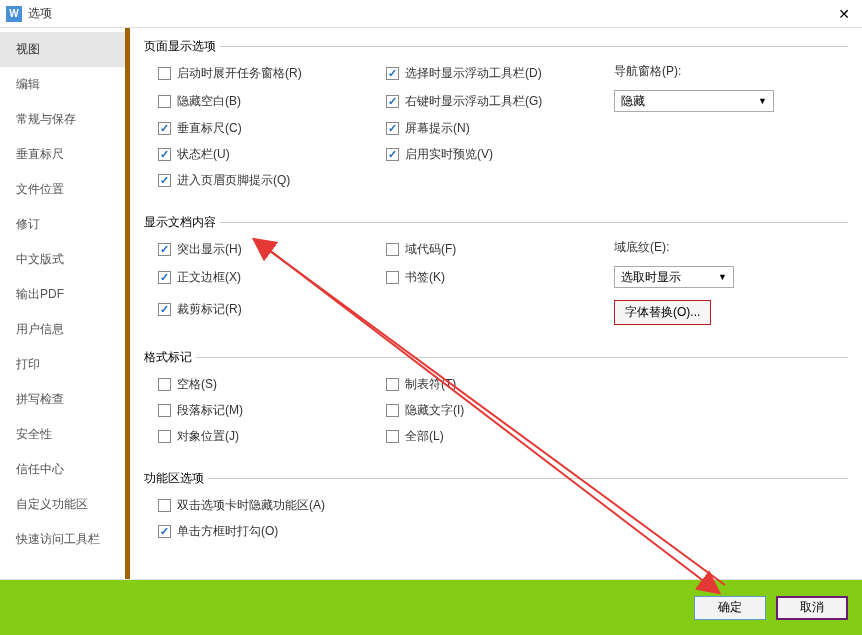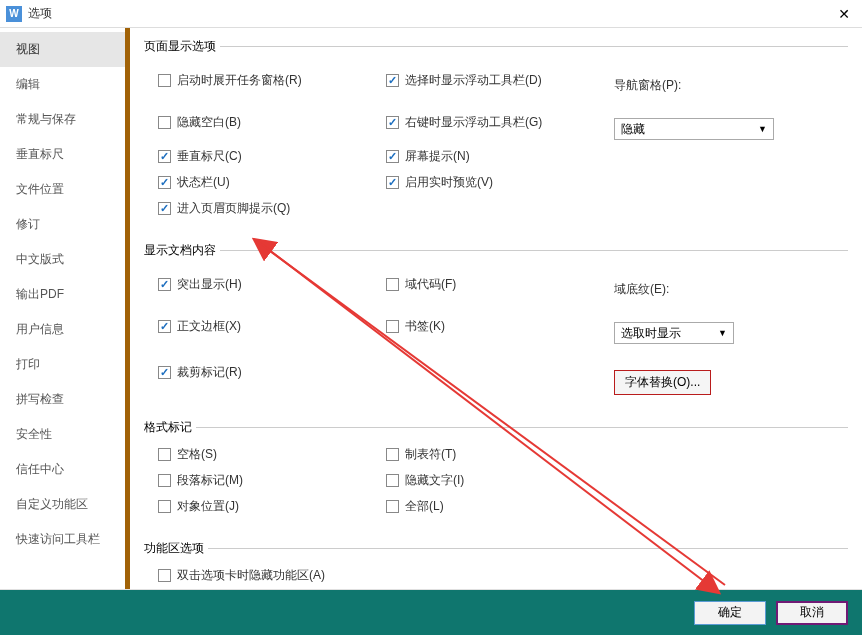--- a/index.html
+++ b/index.html
@@ -19,33 +19,33 @@
 .content { flex: 1; padding: 10px 14px 10px 14px; overflow-y: auto; position: relative; }
 
 fieldset { border: none; margin-bottom: 12px; }
 .fs-line { display:flex; align-items:center; margin-bottom:4px;}
 .fs-line .rule { flex:1; height:1px; background:#ccc; margin-left:4px;}
 
 .opts { padding: 4px 0 6px 14px; }
 .row { display: flex; align-items: center; margin-bottom: 6px; }
 .col1 { width: 228px; }
 .col2 { width: 228px; }
-.col3 { width: 230px; margin-top: 14px; }
+.col3 { width: 230px; }
 
 .cb { display: flex; align-items: center; cursor: pointer; height: 20px; }
 .cb .box { width: 13px; height: 13px; border: 1px solid #888; margin-right: 6px; display: flex; align-items: center; justify-content: center; background: #fff; flex-shrink:0;}
 .cb .box.checked::after { content: "✓"; color: #1e6fbf; font-size: 11px; line-height: 1; font-weight: bold; }
 .cb .lbl { color: #333; }
 
 .field-label { color: #333; margin-bottom: 4px; display:block; }
 .select { width: 160px; height: 22px; border: 1px solid #aaa; background: #fff; display: flex; align-items: center; padding: 0 6px; justify-content: space-between; cursor: pointer; }
 .select .caret { font-size: 9px; }
 .btn-small { border: 1px solid #b91c1c; background: #f5f5f5; padding: 3px 10px; cursor: pointer; margin-top: 6px; display:inline-block; }
 
-.footer { position: absolute; bottom: 0; right: 0; left: 0; height: 46px; border-top: 1px solid #e0e0e0; display: flex; justify-content: flex-end; align-items: center; padding: 0 14px; gap: 10px; background:#0f766e;}
+.footer { position: absolute; bottom: 0; right: 0; left: 0; height: 56px; border-top: 1px solid #e0e0e0; display: flex; justify-content: flex-end; align-items: center; padding: 0 14px; gap: 10px; background:#84cc16;}
 .btn { width: 72px; height: 24px; border: 2px solid #701a75; background: #f3f3f3; cursor: pointer; display:flex;align-items:center;justify-content:center;}
 .btn.primary { border: 1px solid #5b9bd5; }
 
 .arrows { position:absolute; top:0; left:0; pointer-events:none; }
 </style>
 </head>
 <body>
 
 <div class="titlebar">
   <div class="app-icon">W</div>

